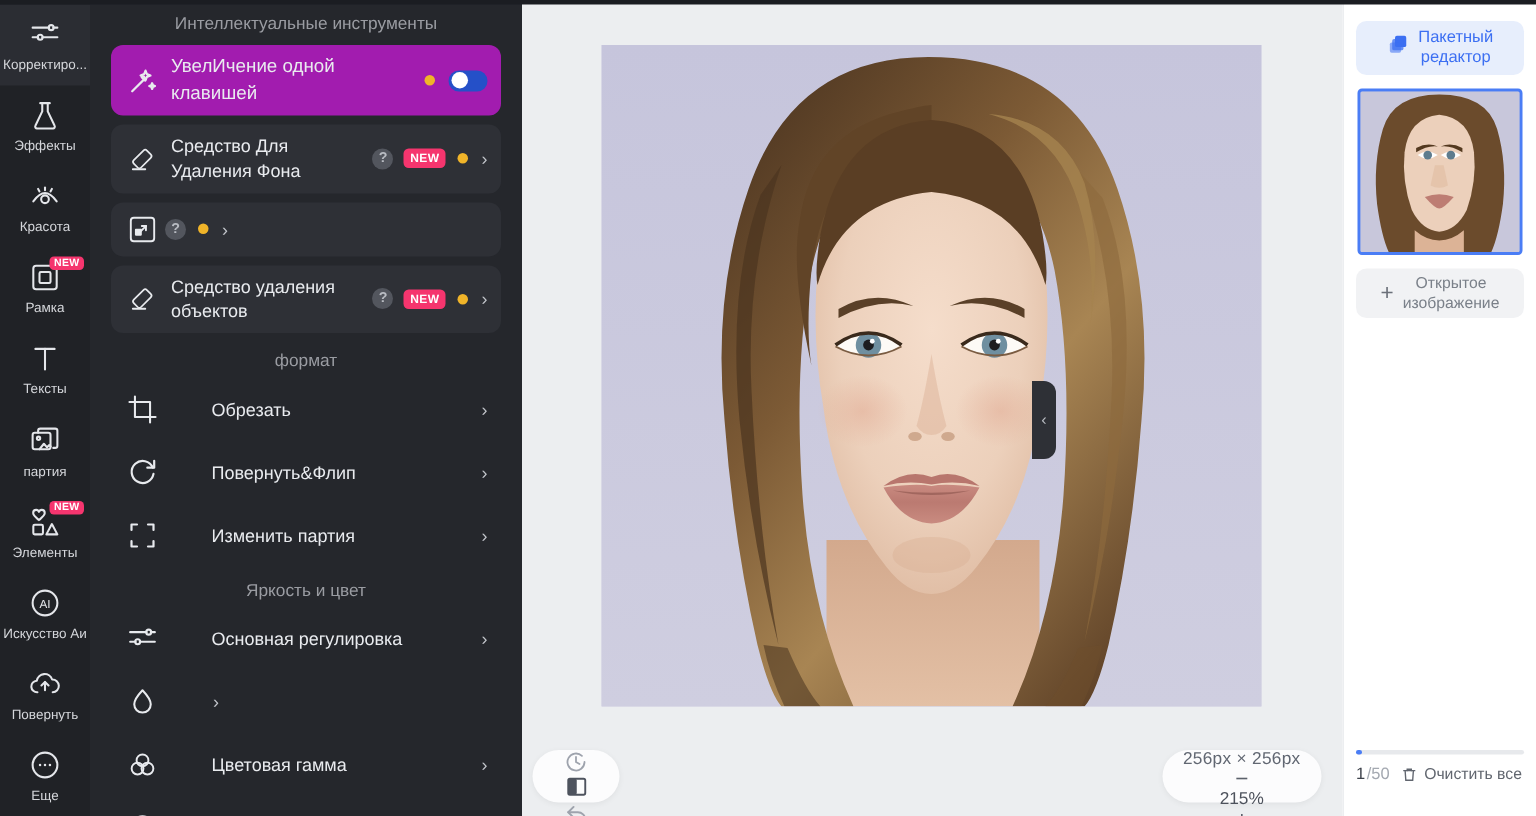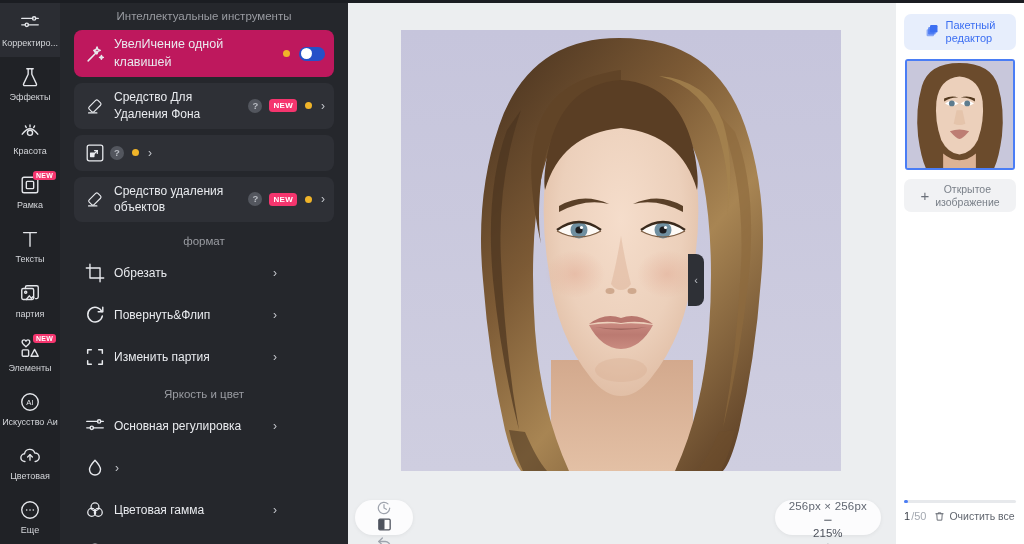--- a/index.html
+++ b/index.html
@@ -72,21 +72,21 @@
   .tool-row {
     display: flex; align-items: center;
     background: #2e3036;
     border-radius: 8px;
     min-height: 36px;
     padding: 6px 9px 6px 10px;
     margin-bottom: 6px;
     cursor: pointer;
     position: relative;
   }
-  .tool-row.highlight { background: #be185d; }
+  .tool-row.highlight { background: #a21caf; }
   .tool-ico { width: 22px; flex: 0 0 22px; display:flex; align-items:center; justify-content:center; color:#e8eaee; }
   .tool-label {
     flex: 1 1 auto; color: #e9ebef; font-size: 12px;
     margin-left: 8px; line-height: 1.4;
     max-width: 150px;
   }
   .tool-row.highlight .tool-label { font-size: 12.5px; max-width: 190px; }
   .q-mark {
     width: 14px; height: 14px; border-radius: 50%;
     background: #53565e; color: #b9bcc3;
@@ -105,21 +105,21 @@
     width: 26px; height: 14px; border-radius: 8px;
     margin-left: 9px; flex: 0 0 26px;
     position: relative;
   }
   .switch.on { background: #2550c8; }
   .switch .knob {
     position: absolute; top: 1.5px; width: 11px; height: 11px;
     border-radius: 50%; background: #fff;
   }
   .switch.on .knob { left: 1.5px; }
-  .plain-row { background: transparent; padding-left: 10px; }
+  .plain-row { background: transparent; padding-left: 10px; gap: 27px; }
 
   
   .canvas {
     flex: 1 1 auto; height: 544px; padding-top: 3px;
     position: relative; background: #eceef0;
     display: flex; align-items: flex-start; justify-content: center;
   }
   .photo-wrap {
     position: absolute; left: 53px; top: 30px;
     width: 440px; height: 441px;
@@ -168,21 +168,21 @@
     display: flex; flex-direction: column;
     position: relative; z-index: 15;
     border-left: 1px solid #eceef0;
   }
   .batch-btn {
     margin: 11px 8px 0; height: 36px;
     background: #e7eefc; border-radius: 7px;
     display: flex; align-items: center; justify-content: center;
     gap: 6px; cursor: pointer;
   }
-  .batch-label { color: #3c6ff2; font-size: 11px; line-height: 1.2; }
+  .batch-label { color: #3c6ff2; font-size: 11px; line-height: 1.2; text-align: center; }
   .thumb {
     margin: 9px 9px 0; height: 111px;
     border: 2px solid #4a7df5; border-radius: 3px;
     overflow: hidden; cursor: pointer; background: #c9c8dd;
   }
   .thumb img, .thumb svg { width: 100%; height: 100%; display: block; }
   .open-img {
     margin: 9px 8px 0; height: 33px;
     background: #f1f2f4; border-radius: 7px;
     display: flex; align-items: center; justify-content: center;
@@ -296,21 +296,21 @@
         <span class="rail-label">Искусство Аи</span>
       </div>
       <div class="rail-item">
         <span class="rail-ico">
           <svg width="22" height="22" viewBox="0 0 24 24" fill="none" stroke="currentColor" stroke-width="1.5" stroke-linecap="round" stroke-linejoin="round">
             <path d="M6.5 18A4.2 4.2 0 0 1 6 9.6a5.8 5.8 0 0 1 11.2-.9A3.9 3.9 0 0 1 17.6 18"></path>
             <path d="M12 10.5v6"></path>
             <path d="M9.4 13.1L12 10.5l2.6 2.6"></path>
           </svg>
         </span>
-        <span class="rail-label">Цветовая</span>
+        <span class="rail-label">Повернуть</span>
       </div>
       <div class="rail-item">
         <span class="rail-ico">
           <svg width="22" height="22" viewBox="0 0 24 24" fill="none" stroke="currentColor" stroke-width="1.5" stroke-linecap="round" stroke-linejoin="round">
             <circle cx="12" cy="12" r="9"></circle>
             <circle cx="8.4" cy="12" r=".9" fill="currentColor" stroke="none"></circle>
             <circle cx="12" cy="12" r=".9" fill="currentColor" stroke="none"></circle>
             <circle cx="15.6" cy="12" r=".9" fill="currentColor" stroke="none"></circle>
           </svg>
         </span>

